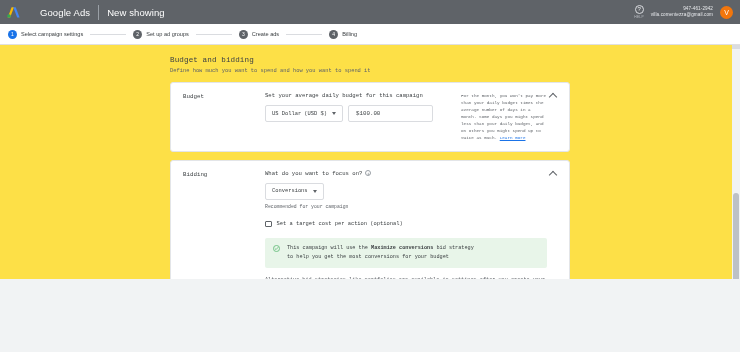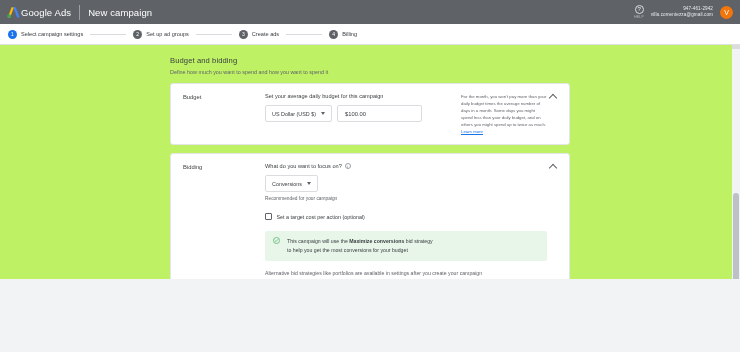--- a/index.html
+++ b/index.html
@@ -23,21 +23,21 @@
     height: 24px;
     background: #5f6368;
     display: flex;
     align-items: center;
     padding: 0 7px;
     position: relative;
   }
   .brand {
     display: flex;
     align-items: center;
-    gap: 0;
+    gap: 19px;
   }
   .ads-logo {
     width: 14px;
     height: 13px;
     position: relative;
     flex: 0 0 auto;
   }
   .ads-logo svg { display: block; }
   .brand-name {
     color: #ffffff;
@@ -152,21 +152,22 @@
     background: #dadce0;
     margin: 0 7px;
     flex: 0 0 auto;
   }
 
   
   .content {
     position: relative;
     height: 234px;
     overflow: hidden;
-    background: #bef264;
+    background: #fde047;
+    font-family: Liberation Mono, monospace;
   }
   .inner {
     width: 400px;
     margin-left: 170px;
     padding-top: 11px;
   }
 
   .sec-title {
     font-size: 7.6px;
     color: #3c4043;
@@ -381,21 +382,21 @@
     <span class="ads-logo">
       <svg width="14" height="13" viewBox="0 0 14 13">
         <path d="M4.6 1.2 L7 1.2 L3.1 11.6 L0.7 11.6 Z" fill="#fbbc04"></path>
         <path d="M6.3 1.2 L8.7 1.2 L12.6 11.6 L10.2 11.6 Z" fill="#4285f4"></path>
         <ellipse cx="2.0" cy="10.1" rx="1.85" ry="1.75" fill="#34a853"></ellipse>
       </svg>
     </span>
     <span class="brand-name">Google Ads</span>
   </div>
   <div class="brand-divider"></div>
-  <span class="page-title-top">New campaign</span>
+  <span class="page-title-top">New showing</span>
 
   <div class="topbar-right">
     <div class="help-block">
       <span class="help-circle">?</span>
       <span class="help-label">HELP</span>
     </div>
     <div class="acct-block">
       <span class="acct-id">947-461-2942</span>
       <span class="acct-email">villa.comentezza@gmail.com</span>
     </div>

